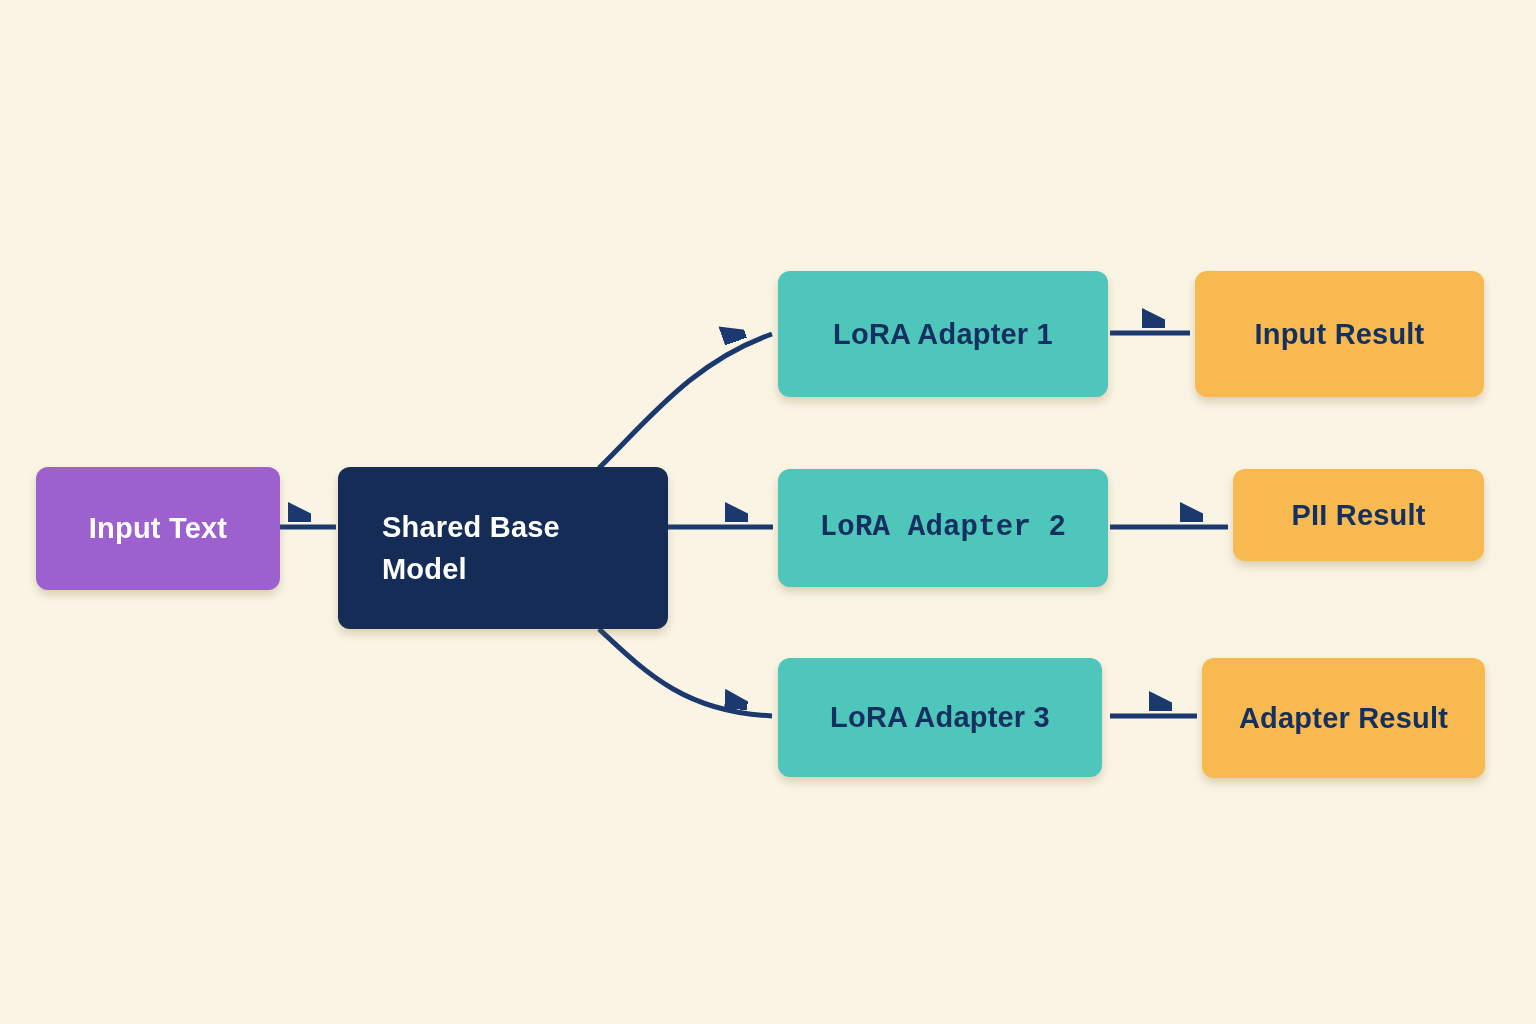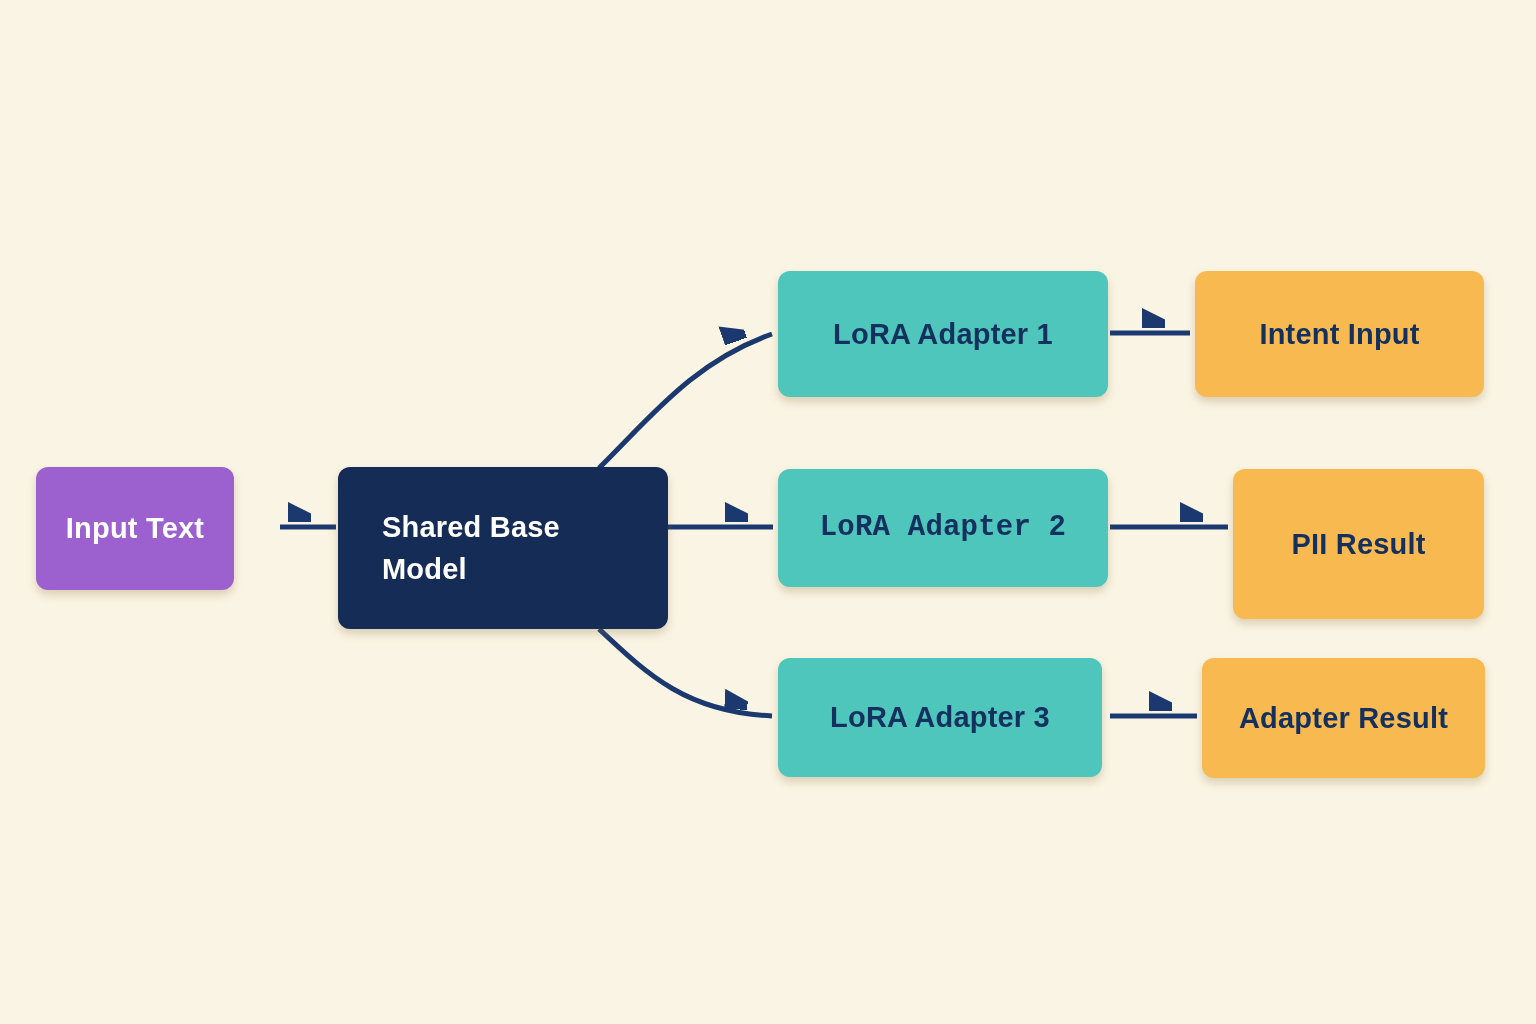--- a/index.html
+++ b/index.html
@@ -38,28 +38,28 @@
     text-align: right;
     line-height: 1.45;
   }
   .fill-input   { background: #9c61ce; }
   .fill-base    { background: #152c56; }
   .fill-adapter { background: #4fc6bc; }
   .fill-result  { background: #f8ba50; }
   .text-light { color: #ffffff; }
   .text-dark  { color: #14305e; }
 
-  .n-input  { left: 36px;   top: 467px; width: 198px; height: 123px; }
+  .n-input  { left: 36px;   top: 467px; width: 244px; height: 123px; }
   .n-base   { left: 338px;  top: 467px; width: 330px; height: 162px; justify-content: flex-start; padding-left: 44px; }
   .n-base .label { text-align: left; width: 210px; }
   .n-a1     { left: 778px;  top: 271px; width: 330px; height: 126px; }
   .n-a2     { left: 778px;  top: 469px; width: 330px; height: 118px; font-family: Liberation Mono, monospace; }
   .n-a3     { left: 778px;  top: 658px; width: 324px; height: 119px; }
   .n-intent { left: 1195px; top: 271px; width: 289px; height: 126px; }
-  .n-pii    { left: 1233px; top: 469px; width: 251px; height: 150px; }
+  .n-pii    { left: 1233px; top: 469px; width: 251px; height: 92px; }
   .n-sec    { left: 1202px; top: 658px; width: 283px; height: 120px; }
 
   .edge {
     stroke: #1b396e;
     stroke-width: 5;
     fill: none;
   }
 </style>
 </head>
 <body>
@@ -95,21 +95,21 @@
 
   <div class="node n-a2 fill-adapter">
     <span class="label text-dark">LoRA Adapter 2</span>
   </div>
 
   <div class="node n-a3 fill-adapter">
     <span class="label text-dark">LoRA Adapter 3</span>
   </div>
 
   <div class="node n-intent fill-result">
-    <span class="label text-dark">Intent Input</span>
+    <span class="label text-dark">Input Result</span>
   </div>
 
   <div class="node n-pii fill-result">
     <span class="label text-dark">PII Result</span>
   </div>
 
   <div class="node n-sec fill-result">
     <span class="label text-dark">Adapter Result</span>
   </div>
 

